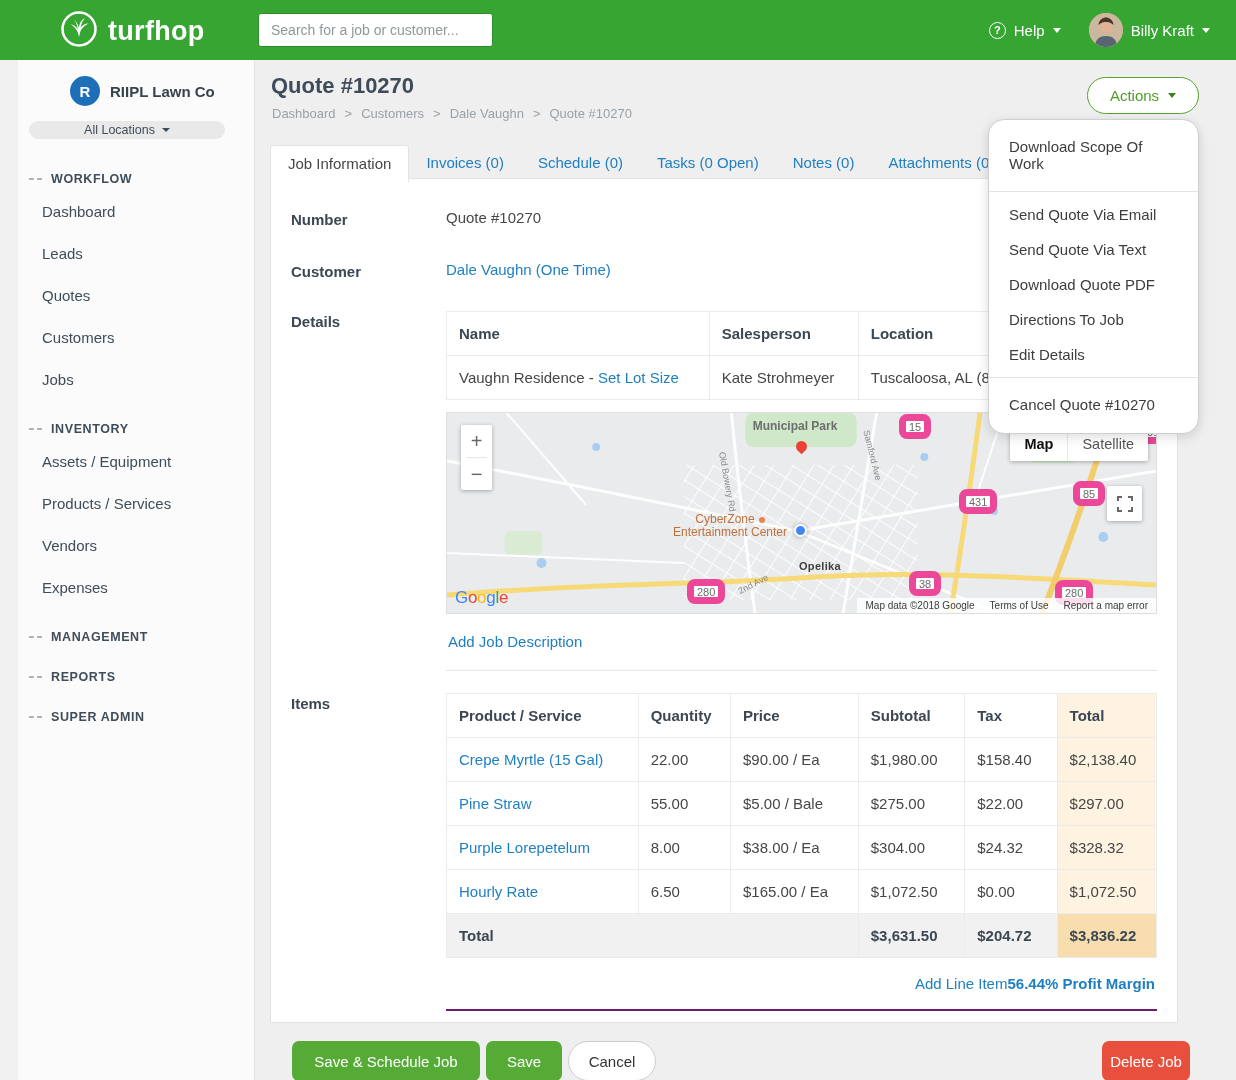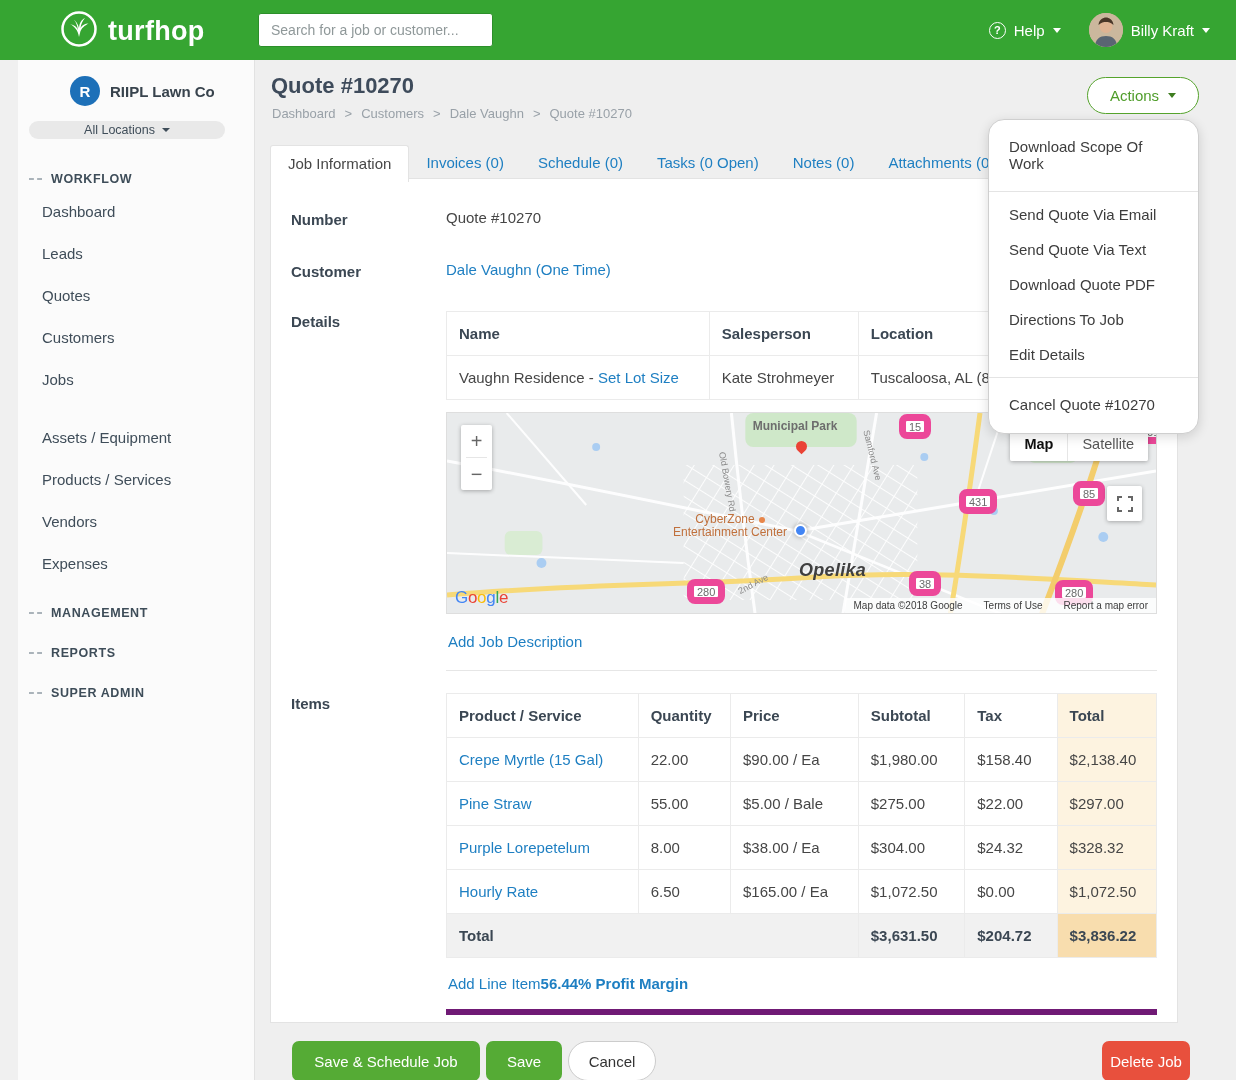--- a/index.html
+++ b/index.html
@@ -67,21 +67,21 @@
   th, td { border:1px solid #ebebeb; font-size:15px; text-align:left; padding:13px 12px; color:#464646; overflow:hidden; white-space:nowrap; }
   th { font-weight:700; color:#3b4753; background:#fff; }
 
   .map-wrap { margin-top:12px; }
   .add-desc-row { padding:19px 2px 20px; border-bottom:1px solid #e6e6e6; font-size:15px; }
 
   .total-col { background:#fdf3e0 !important; }
   .total-row td { background:#f1f1f1; font-weight:700; color:#3b4753; }
   .total-row td.total-cell { background:#f8ddae; }
 
-  .add-line-row { display:flex; justify-content:flex-start; align-items:center; padding:17px 2px; border-bottom:6px solid #701a75; font-size:15px; }
+  .add-line-row { display:flex; justify-content:flex-end; align-items:center; padding:17px 2px; border-bottom:2px solid #701a75; font-size:15px; }
   .profit { font-weight:700; color:#1e7fc2; }
 
   .footer-bar { position:absolute; left:15px; top:981px; width:966px; height:39px; }
   .btn { position:absolute; height:40px; border:none; border-radius:7px; font-size:15px; font-family:"Liberation Sans",sans-serif; display:flex; align-items:center; justify-content:center; cursor:pointer; }
   .btn-green { background:#55ab35; color:#fff; }
   .btn-save-schedule { left:22px; width:188px; }
   .btn-save { left:216px; width:76px; }
   .btn-cancel { left:298px; width:88px; background:#fff; border:1px solid #ccc; border-radius:20px; color:#333; }
   .btn-delete { right:46px; width:88px; background:#e8503d; color:#fff; }
 
@@ -91,29 +91,29 @@
   .map-zoom { position:absolute; left:14px; top:12px; width:31px; background:#fff; box-shadow:0 1px 4px rgba(0,0,0,.3); border-radius:2px; z-index:5; }
   .map-zoom-btn { width:31px; height:32px; display:flex; align-items:center; justify-content:center; font-size:20px; color:#666; cursor:pointer; }
   .map-zoom-sep { height:1px; background:#e6e6e6; margin:0 5px; }
   .map-type { position:absolute; right:8px; top:13px; display:flex; box-shadow:0 1px 4px rgba(0,0,0,.3); border-radius:2px; overflow:hidden; z-index:5; }
   .map-type-btn { height:35px; padding:0 14px; background:#fff; display:flex; align-items:center; font-size:14.5px; color:#565656; cursor:pointer; }
   .map-type-btn.active { font-weight:700; color:#111; }
   .map-type-btn + .map-type-btn { border-left:1px solid #e6e6e6; }
   .map-fullscreen { position:absolute; right:14px; top:73px; width:35px; height:35px; background:#fff; border-radius:2px; box-shadow:0 1px 4px rgba(0,0,0,.3); display:flex; align-items:center; justify-content:center; cursor:pointer; z-index:5; }
   .map-google { position:absolute; left:8px; bottom:5px; font-size:17px; font-weight:500; letter-spacing:-.3px; z-index:5; cursor:pointer; }
   .gl-b { color:#4285F4; } .gl-r { color:#EA4335; } .gl-y { color:#FBBC05; } .gl-g { color:#34A853; }
-  .map-attr { position:absolute; right:0; bottom:0; height:15px; background:rgba(255,255,255,.82); display:flex; align-items:center; gap:21px; padding:0 8px; font-size:10px; color:#3c3c3c; z-index:5; }
+  .map-attr { position:absolute; right:0; bottom:0; height:15px; background:rgba(255,255,255,.82); display:flex; align-items:center; gap:15px; padding:0 8px; font-size:10px; color:#3c3c3c; z-index:5; }
   .map-attr .attr-link { cursor:pointer; }
   .shield { position:absolute; min-width:21px; height:25px; padding:0 3px; background:#fff; border:7px solid #ec4899; border-radius:8px; font-size:11px; color:#6a6a6a; display:flex; align-items:center; justify-content:center; z-index:3; }
   .map-lbl { position:absolute; z-index:3; }
   .lbl-park { left:288px; top:6px; width:120px; text-align:center; font-size:12px; color:#6d6d6d; font-weight:600; }
   .map-pin { position:absolute; left:349px; top:28px; width:11px; height:11px; background:#ea4335; border-radius:50% 50% 50% 0; transform:rotate(-45deg); z-index:4; }
   .lbl-cyber { left:208px; top:100px; width:150px; text-align:center; font-size:12px; line-height:13px; color:#c0703c; }
   .cyber-dot { display:inline-block; width:6px; height:6px; border-radius:50%; background:#e8864a; margin-left:4px; }
-  .lbl-city { left:352px; top:147px; font-size:18px; color:#3f3f3f; font-weight:600; letter-spacing:.3px;font-style:italic; }
+  .lbl-city { left:352px; top:147px; font-size:11px; color:#3f3f3f; font-weight:600; letter-spacing:.3px; }
   .street { position:absolute; font-size:9px; color:#8a8a8a; white-space:nowrap; z-index:3; }
   .street-bowery { left:280px; top:38px; transform:rotate(80deg); transform-origin:left top; }
   .street-samford { left:424px; top:16px; transform:rotate(76deg); transform-origin:left top; }
   .street-2nd { left:290px; top:166px; transform:rotate(-28deg); }
   .blue-dot { position:absolute; left:347px; top:111px; width:13px; height:13px; background:#4285f4; border:2px solid #fff; border-radius:50%; box-shadow:0 0 5px rgba(0,0,0,.35); z-index:4; }
 </style>
 </head>
 <body>
 
 <div class="app">
@@ -166,20 +166,24 @@
             <span class="dash-icon"></span>
             <span>WORKFLOW</span>
           </div>
           <div class="nav-item">Dashboard</div>
           <div class="nav-item">Leads</div>
           <div class="nav-item">Quotes</div>
           <div class="nav-item">Customers</div>
           <div class="nav-item">Jobs</div>
         </div>
         <div class="nav-section">
+          <div class="section-header">
+            <span class="dash-icon"></span>
+            <span>INVENTORY</span>
+          </div>
           <div class="nav-item">Assets / Equipment</div>
           <div class="nav-item">Products / Services</div>
           <div class="nav-item">Vendors</div>
           <div class="nav-item">Expenses</div>
         </div>
         <div class="nav-section">
           <div class="section-header">
             <span class="dash-icon"></span>
             <span>MANAGEMENT</span>
           </div>

